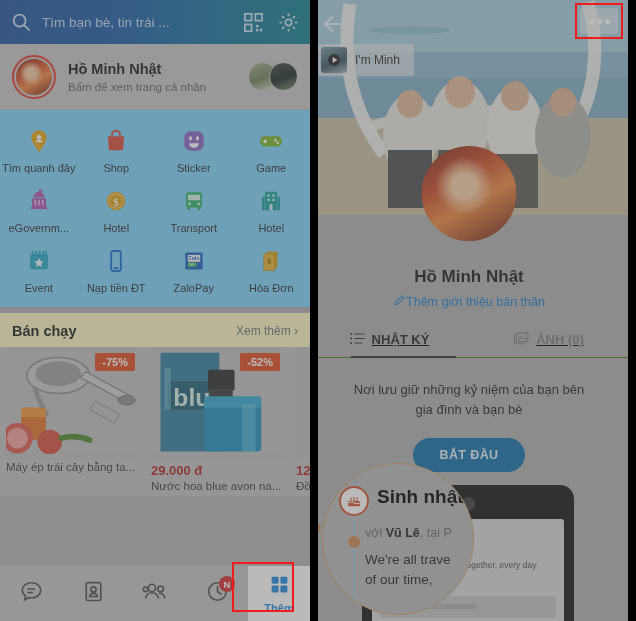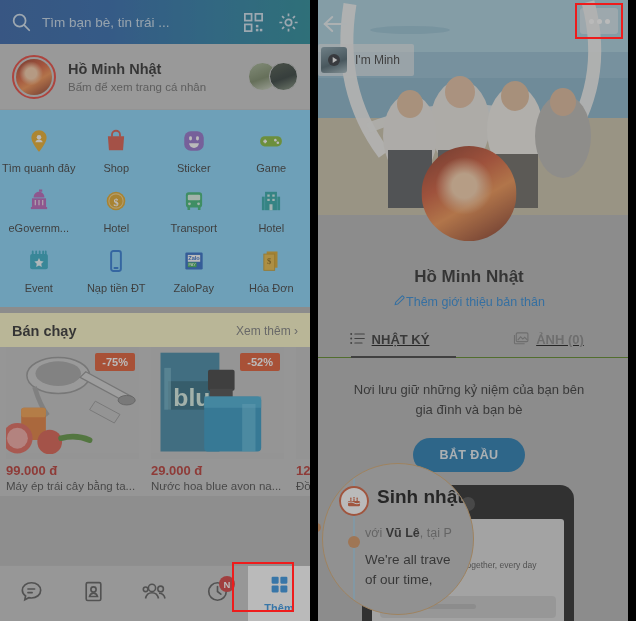--- a/index.html
+++ b/index.html
@@ -414,21 +414,20 @@
             <path d="M30 42 q6 20 14 30" stroke="#9c9c9c" stroke-width="5" fill="none"></path>
             <rect x="16" y="64" width="26" height="34" rx="3" fill="#e86a18" opacity="0.9"></rect>
             <rect x="16" y="64" width="26" height="10" rx="3" fill="#f59b3c" opacity="0.9"></rect>
             <circle cx="12" cy="96" r="16" fill="#e1584a"></circle>
             <circle cx="12" cy="96" r="11" fill="#f3a09a"></circle>
             <circle cx="46" cy="100" r="13" fill="#d94f3d"></circle>
             <path d="M58 96 q16 -4 30 2" stroke="#4e8a2e" stroke-width="6" fill="none" stroke-linecap="round"></path>
             <path d="M88 66 l26 14 6-9 -26-14z" fill="#bdbdbd" stroke="#8d8d8d" stroke-width="1"></path>
           </svg>
         </div>
-        <div class="price">99.000 đ</div>
         <div class="pdesc">Máy ép trái cây bằng ta...</div>
       </div>
 
       <div class="prod">
         <div class="prod-img">
           <span class="badge">-52%</span>
           <svg class="perfume" viewBox="0 0 140 112" preserveAspectRatio="xMidYMid slice">
             <rect width="140" height="112" fill="#bfbfbf"></rect>
             <rect x="10" y="6" width="62" height="104" fill="#2f7d9e"></rect>
             <rect x="10" y="6" width="62" height="104" fill="url(#tex)" opacity="0.25"></rect>

